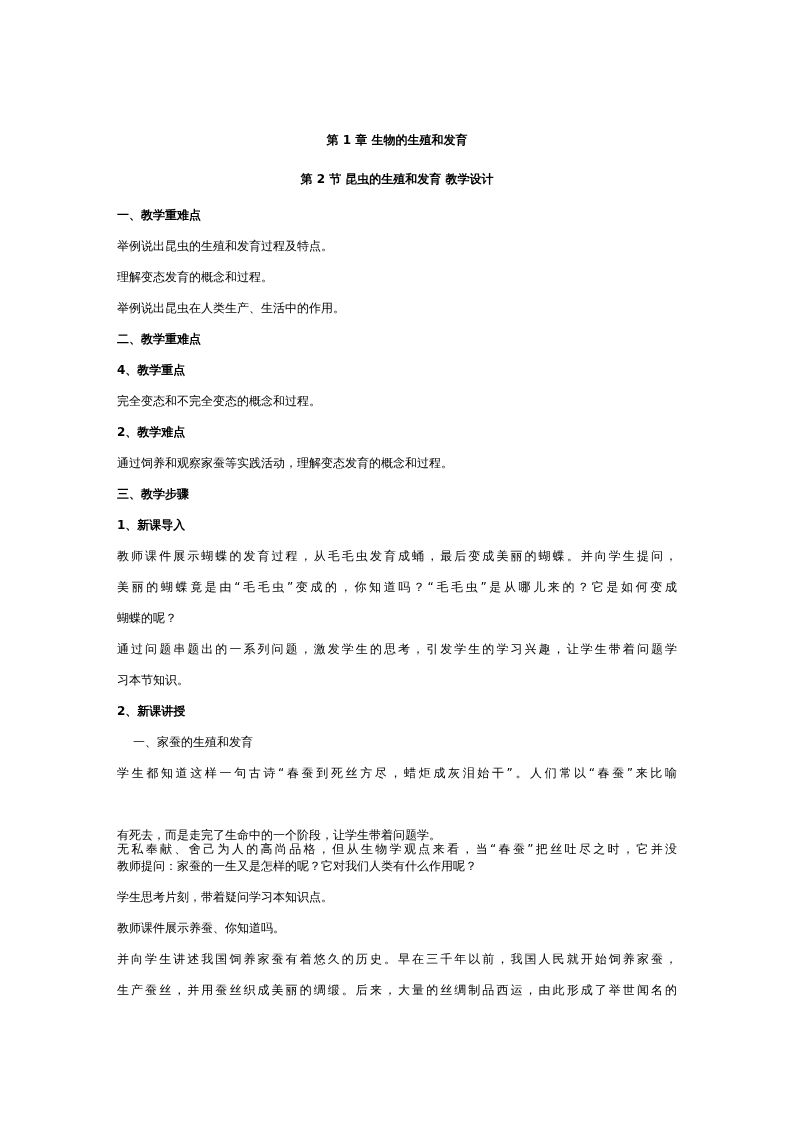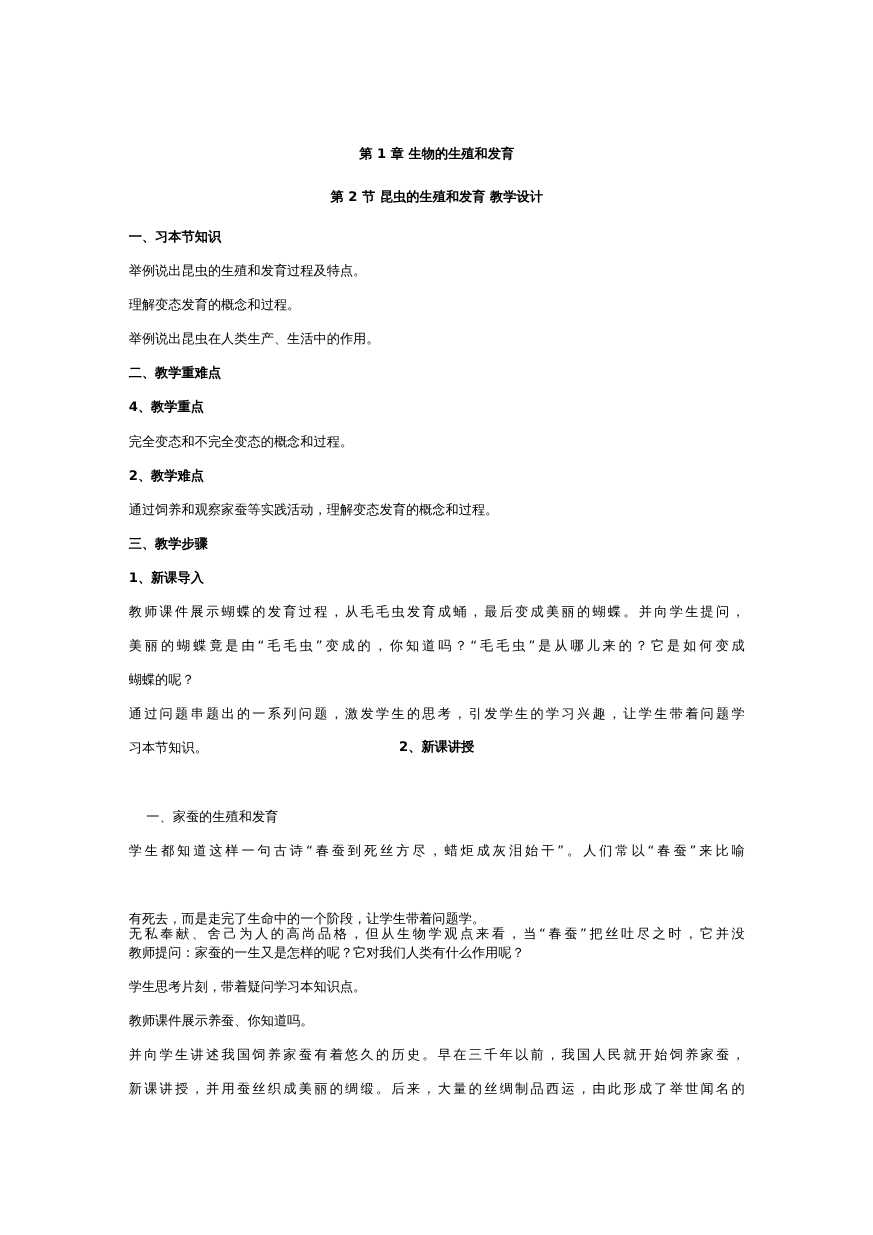--- a/index.html
+++ b/index.html
@@ -11,42 +11,42 @@
   .bold { font-weight: bold; }
   .just { text-align: justify; text-align-last: justify; }
 </style>
 </head>
 <body>
 
 <div class="page">
   <div class="line center bold" style="top:131px;">第 1 章  生物的生殖和发育</div>
   <div class="line center bold" style="top:170px;">第 2 节  昆虫的生殖和发育  教学设计</div>
 
-  <div class="line bold" style="top:206px;">一、习本节知识</div>
+  <div class="line bold" style="top:206px;">一、教学重难点</div>
   <div class="line" style="top:237px;">举例说出昆虫的生殖和发育过程及特点。</div>
   <div class="line" style="top:268px;">理解变态发育的概念和过程。</div>
   <div class="line" style="top:299px;">举例说出昆虫在人类生产、生活中的作用。</div>
 
   <div class="line bold" style="top:330px;">二、教学重难点</div>
   <div class="line bold" style="top:361px;">4、教学重点</div>
   <div class="line" style="top:392px;">完全变态和不完全变态的概念和过程。</div>
   <div class="line bold" style="top:423px;">2、教学难点</div>
   <div class="line" style="top:454px;">通过饲养和观察家蚕等实践活动，理解变态发育的概念和过程。</div>
 
   <div class="line bold" style="top:485px;">三、教学步骤</div>
   <div class="line bold" style="top:516px;">1、新课导入</div>
   <div class="line just" style="top:547px;">教师课件展示蝴蝶的发育过程，从毛毛虫发育成蛹，最后变成美丽的蝴蝶。并向学生提问，</div>
   <div class="line just" style="top:578px;">美丽的蝴蝶竟是由“毛毛虫”变成的，你知道吗？“毛毛虫”是从哪儿来的？它是如何变成</div>
   <div class="line" style="top:609px;">蝴蝶的呢？</div>
   <div class="line just" style="top:640px;">通过问题串题出的一系列问题，激发学生的思考，引发学生的学习兴趣，让学生带着问题学</div>
   <div class="line" style="top:671px;">习本节知识。</div>
 
-  <div class="line bold" style="top:670px;text-align:center;">2、新课讲授</div>
+  <div class="line bold" style="top:702px;">2、新课讲授</div>
   <div class="line" style="top:733px;margin-left:16px;">一、家蚕的生殖和发育</div>
   <div class="line just" style="top:764px;">学生都知道这样一句古诗“春蚕到死丝方尽，蜡炬成灰泪始干”。人们常以“春蚕”来比喻</div>
   <div class="line just" style="top:840px;">无私奉献、舍己为人的高尚品格，但从生物学观点来看，当“春蚕”把丝吐尽之时，它并没</div>
   <div class="line" style="top:826px;">有死去，而是走完了生命中的一个阶段，让学生带着问题学。</div>
   <div class="line" style="top:857px;">教师提问：家蚕的一生又是怎样的呢？它对我们人类有什么作用呢？</div>
   <div class="line" style="top:888px;">学生思考片刻，带着疑问学习本知识点。</div>
   <div class="line" style="top:919px;">教师课件展示养蚕、你知道吗。</div>
   <div class="line just" style="top:950px;">并向学生讲述我国饲养家蚕有着悠久的历史。早在三千年以前，我国人民就开始饲养家蚕，</div>
-  <div class="line just" style="top:981px;">新课讲授，并用蚕丝织成美丽的绸缎。后来，大量的丝绸制品西运，由此形成了举世闻名的</div>
+  <div class="line just" style="top:981px;">生产蚕丝，并用蚕丝织成美丽的绸缎。后来，大量的丝绸制品西运，由此形成了举世闻名的</div>
 </div>
 
 </body></html>

